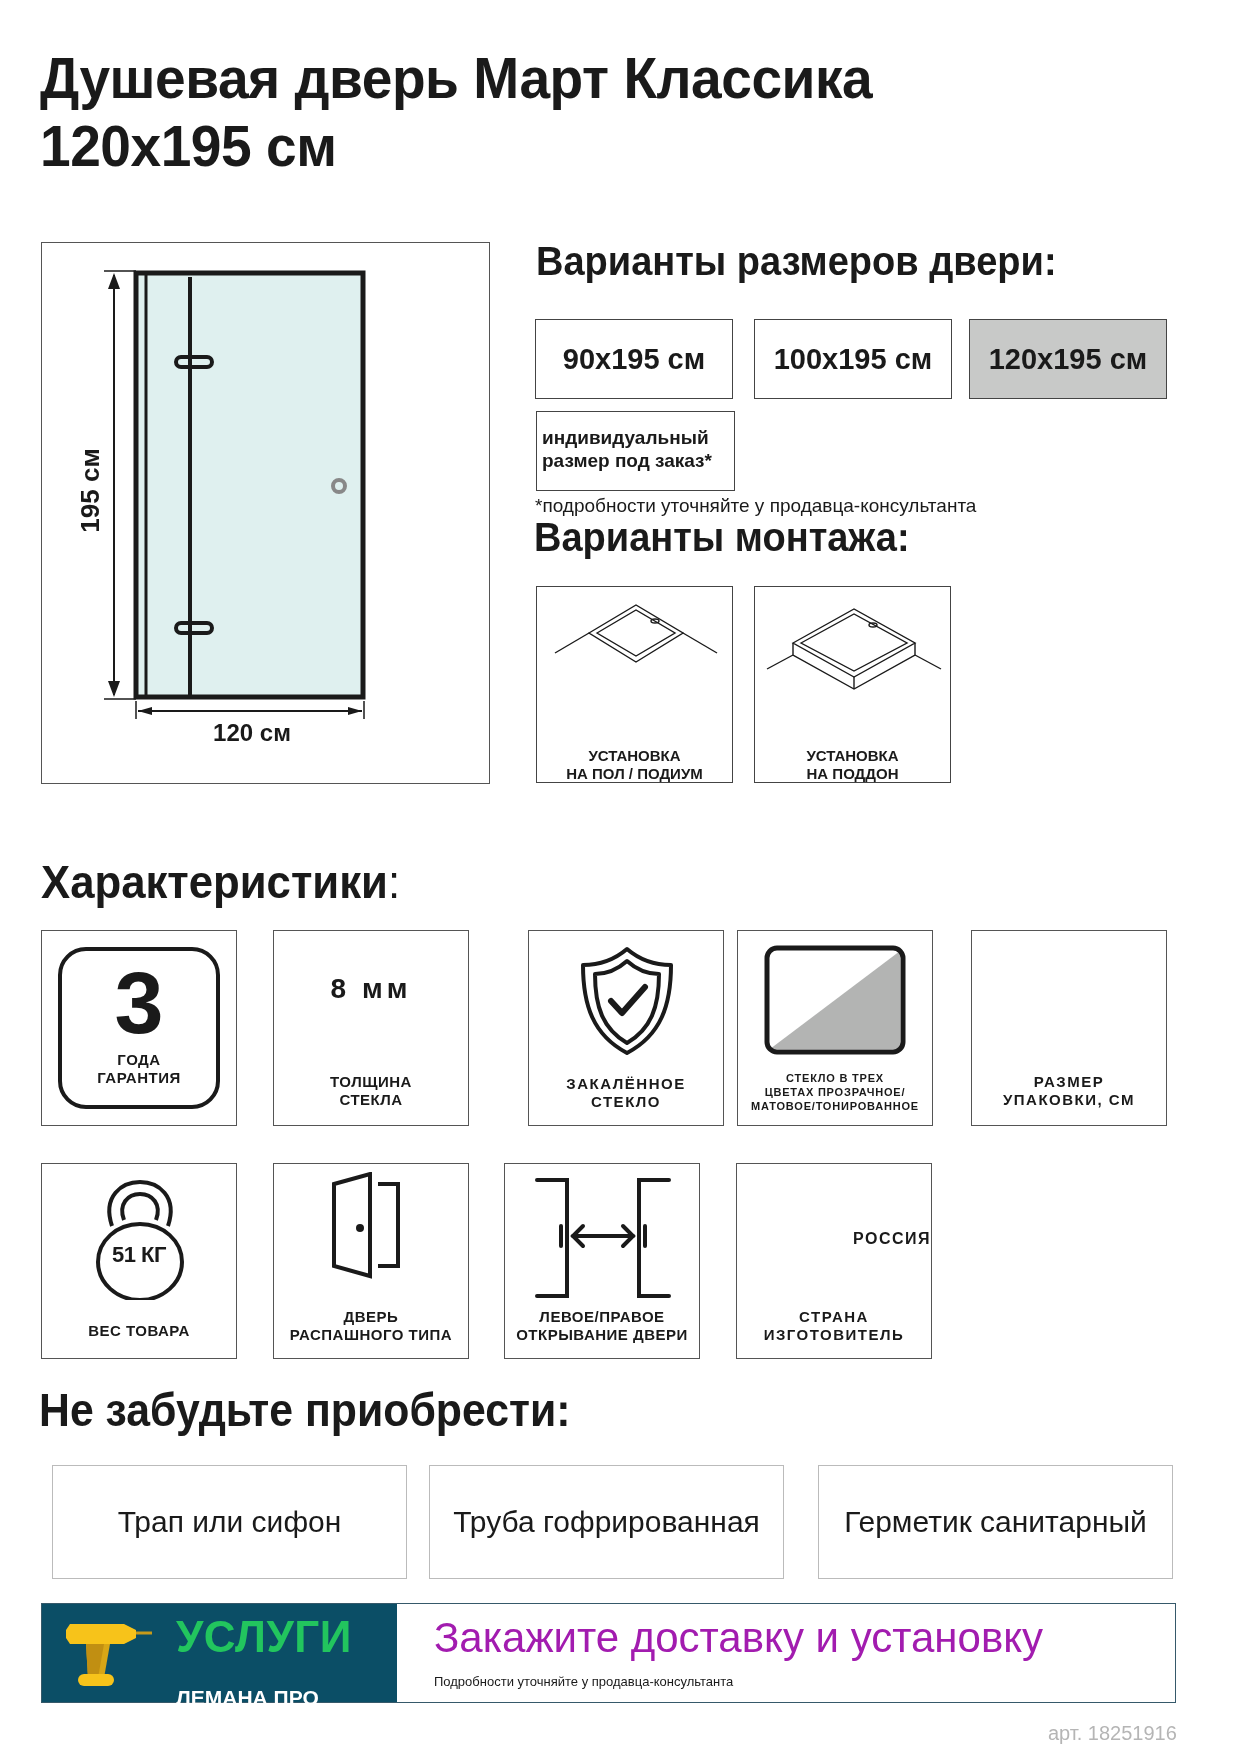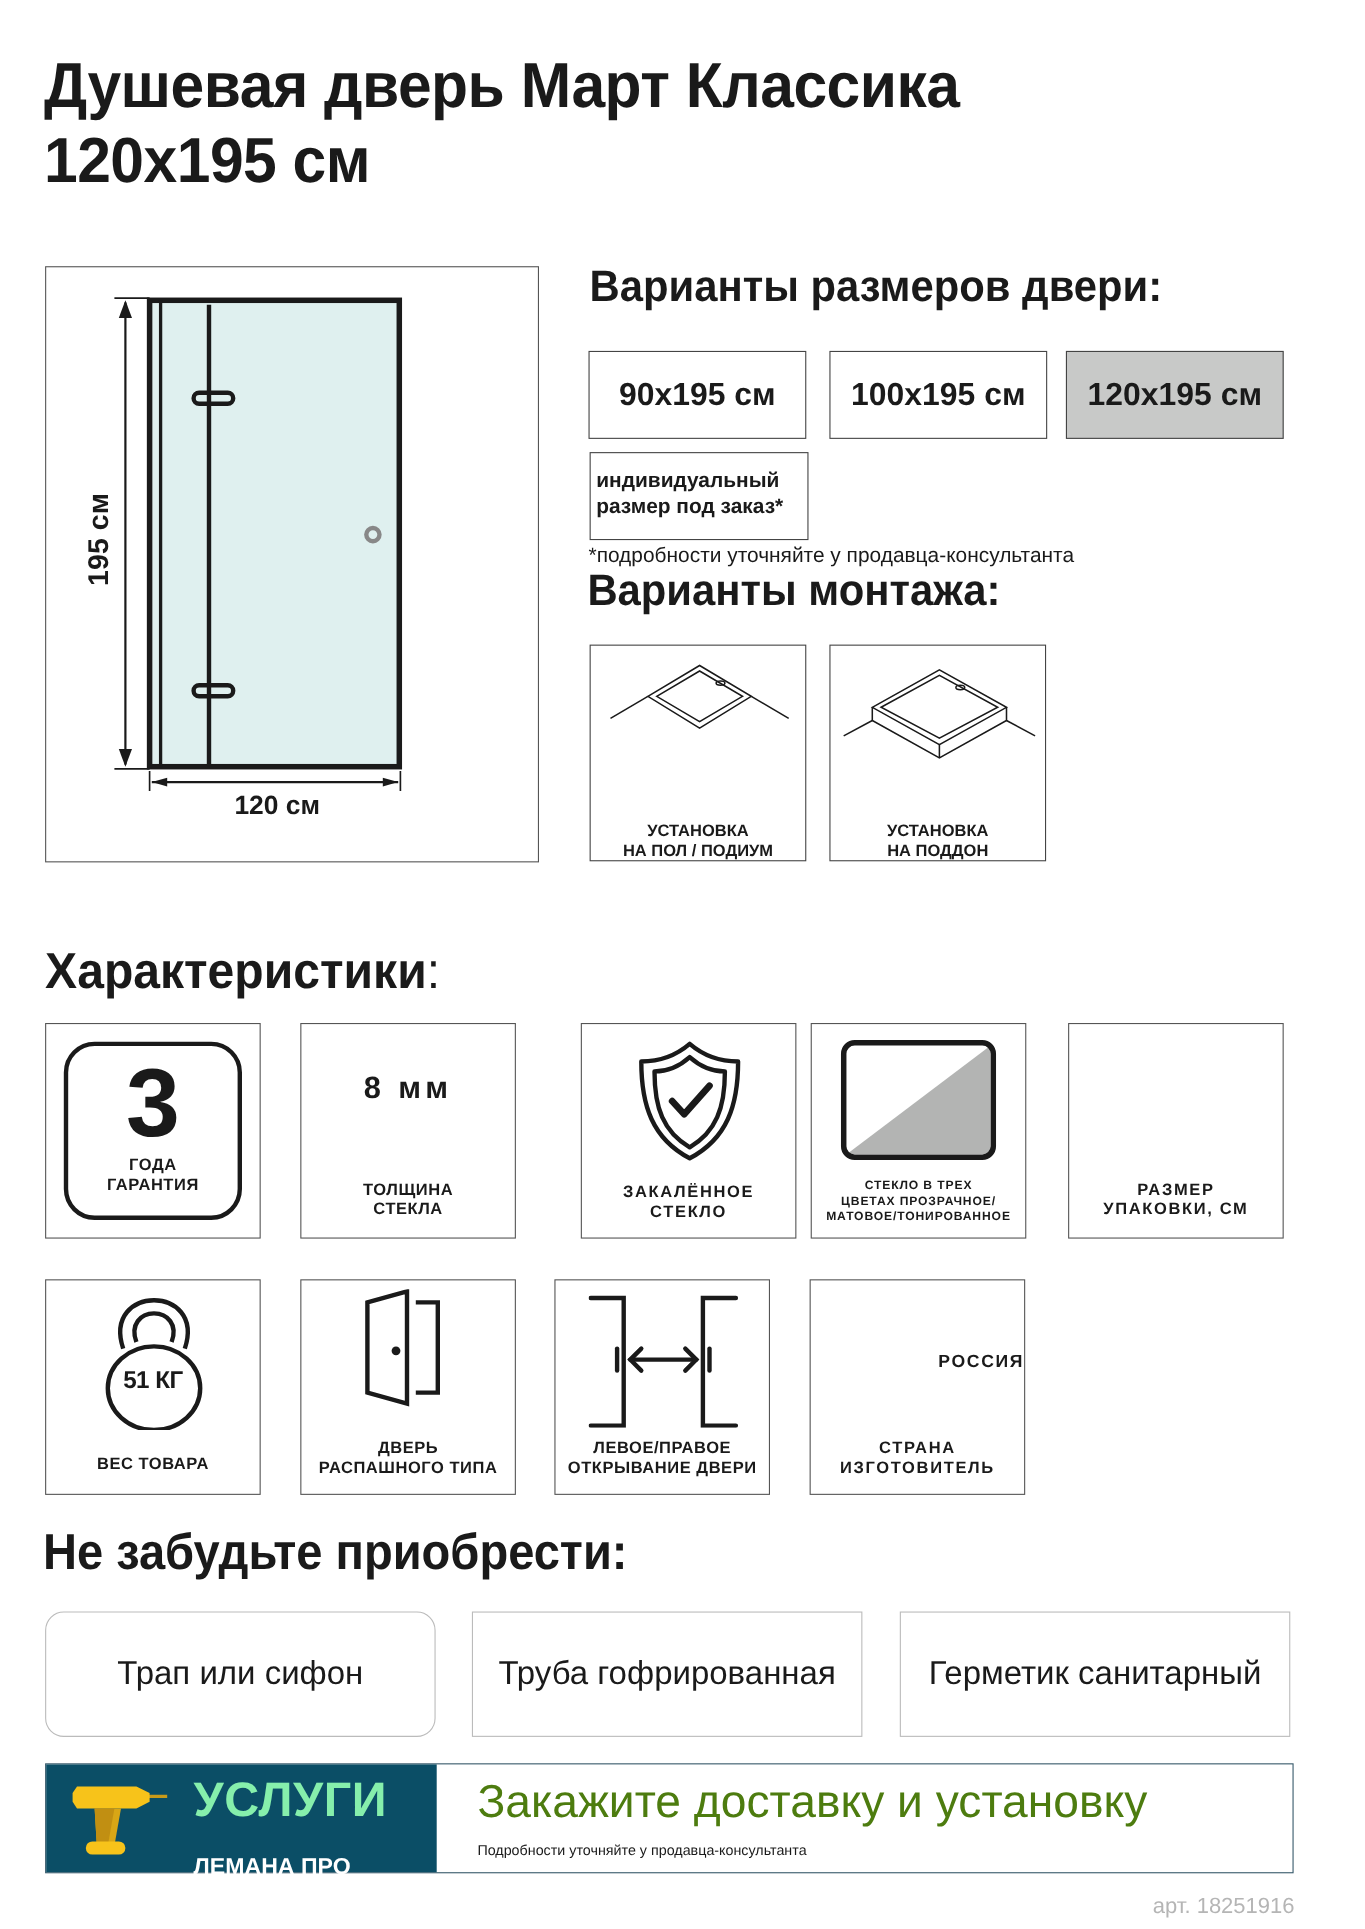--- a/index.html
+++ b/index.html
@@ -216,33 +216,33 @@
 
 <div class="card" style="left:736px; top:1163px;">
   <div class="big" style="top:66px; font-size:16px; letter-spacing:1.5px;text-align:right;">РОССИЯ</div>
   <div class="cap" style="top:144px; letter-spacing:1.5px;">
     <div>СТРАНА</div>
     <div>ИЗГОТОВИТЕЛЬ</div>
   </div>
 </div>
 
 <div class="abs" style="left:39px; top:1384px; font-size:46px; font-weight:bold; line-height:52px; transform:scaleX(0.93); transform-origin:left;">Не забудьте приобрести:</div>
-<div class="buy" style="left:41px;border-radius:17px;">Трап или сифон</div>
+<div class="buy" style="left:52px;">Трап или сифон</div>
 <div class="buy" style="left:429px;">Труба гофрированная</div>
 <div class="buy" style="left:818px;">Герметик санитарный</div>
 
 <div class="abs banner">
   <div class="banner-left">
     <svg class="abs" style="left:22px; top:14px;" width="90" height="72" viewBox="0 0 90 72">
       <line x1="70" y1="15" x2="88" y2="15" stroke="#c79a1a" stroke-width="3"></line>
       <polygon points="6,6 60,6 72,12 72,20 60,26 6,26 2,20 2,12" fill="#f7c31a"></polygon>
       <polygon points="22,26 46,26 40,60 24,60" fill="#d8a616"></polygon>
       <polygon points="22,26 40,26 34,60 24,60" fill="#c18f12"></polygon>
       <rect x="14" y="56" width="36" height="12" rx="6" fill="#f7c31a"></rect>
     </svg>
-    <div class="abs" style="left:134px; top:8px; font-size:44px; font-weight:bold; color:#86efac; letter-spacing:0.5px;">УСЛУГИ</div>
+    <div class="abs" style="left:134px; top:8px; font-size:44px; font-weight:bold; color:#22c55e; letter-spacing:0.5px;">УСЛУГИ</div>
     <div class="abs" style="left:134px; top:62px; font-size:21px; font-weight:bold; color:#fff;margin-top:20px;">ЛЕМАНА ПРО</div>
   </div>
-  <div class="abs" style="left:392px; top:10px; font-size:42px; color:#4d7c0f;">Закажите доставку и установку</div>
+  <div class="abs" style="left:392px; top:10px; font-size:42px; color:#a21caf;">Закажите доставку и установку</div>
   <div class="abs" style="left:392px; top:70px; font-size:13px; color:#1a1a1a;">Подробности уточняйте у продавца-консультанта</div>
 </div>
 
 <div class="abs art">арт. 18251916</div>
 
 </body></html>

